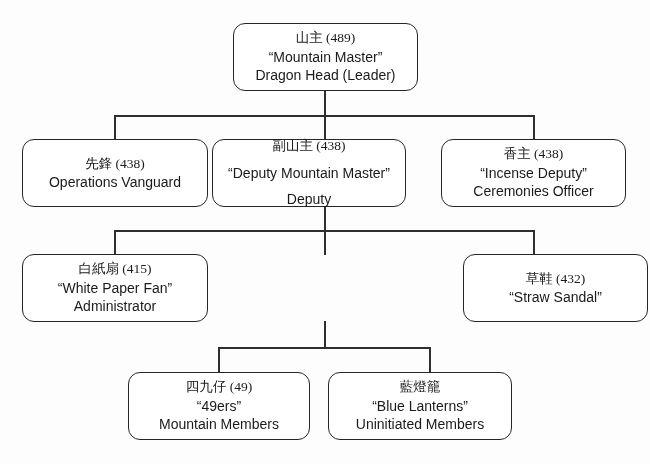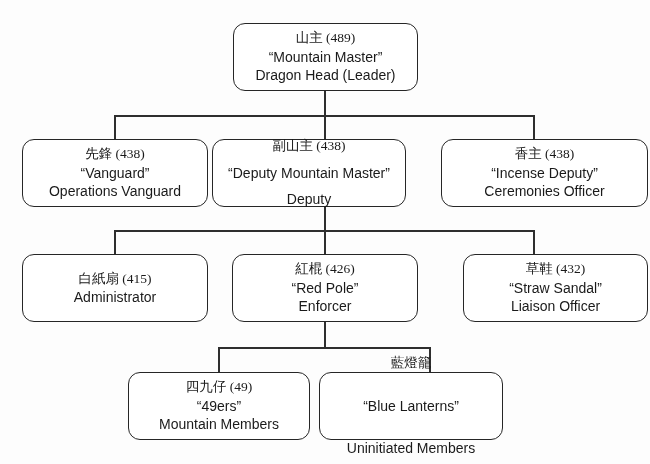--- a/index.html
+++ b/index.html
@@ -68,58 +68,52 @@
   <div class="vline" style="left:429px; top:347px; height:26px;"></div>
 
   <div class="node" style="left:233px; top:23px; width:185px; height:68px;">
     <div class="cn">山主 (489)</div>
     <div>“Mountain Master”</div>
     <div>Dragon Head (Leader)</div>
   </div>
 
   <div class="node" style="left:22px; top:139px; width:186px; height:68px;text-align:center;">
     <div class="cn">先鋒 (438)</div>
-    <div>“Vanguard”</div>
     <div>Operations Vanguard</div>
   </div>
 
   <div class="node" style="left:212px; top:139px; width:194px; height:68px;gap:8px;">
     <div class="cn">副山主 (438)</div>
     <div>“Deputy Mountain Master”</div>
     <div>Deputy</div>
   </div>
 
-  <div class="node" style="left:441px; top:139px; width:207px; height:68px;">
+  <div class="node" style="left:441px; top:139px; width:185px; height:68px;">
     <div class="cn">香主 (438)</div>
     <div>“Incense Deputy”</div>
     <div>Ceremonies Officer</div>
   </div>
 
   <div class="node" style="left:22px; top:254px; width:186px; height:68px;">
     <div class="cn">白紙扇 (415)</div>
+    <div>“White Paper Fan”</div>
     <div>Administrator</div>
   </div>
 
-  <div class="node" style="left:232px; top:254px; width:186px; height:68px;">
-    <div class="cn">紅棍 (426)</div>
-    <div>“Red Pole”</div>
-    <div>Enforcer</div>
-  </div>
 
   <div class="node" style="left:463px; top:254px; width:185px; height:68px;">
     <div class="cn">草鞋 (432)</div>
     <div>“Straw Sandal”</div>
-    <div>Liaison Officer</div>
   </div>
 
   <div class="node" style="left:128px; top:372px; width:182px; height:68px;text-align:right;">
     <div class="cn">四九仔 (49)</div>
     <div>“49ers”</div>
     <div>Mountain Members</div>
   </div>
 
-  <div class="node" style="left:319px; top:372px; width:184px; height:68px;gap:24px;">
+  <div class="node" style="left:328px; top:372px; width:184px; height:68px;">
     <div class="cn">藍燈籠</div>
     <div>“Blue Lanterns”</div>
     <div>Uninitiated Members</div>
   </div>
 
 </div>
 
 </body></html>

